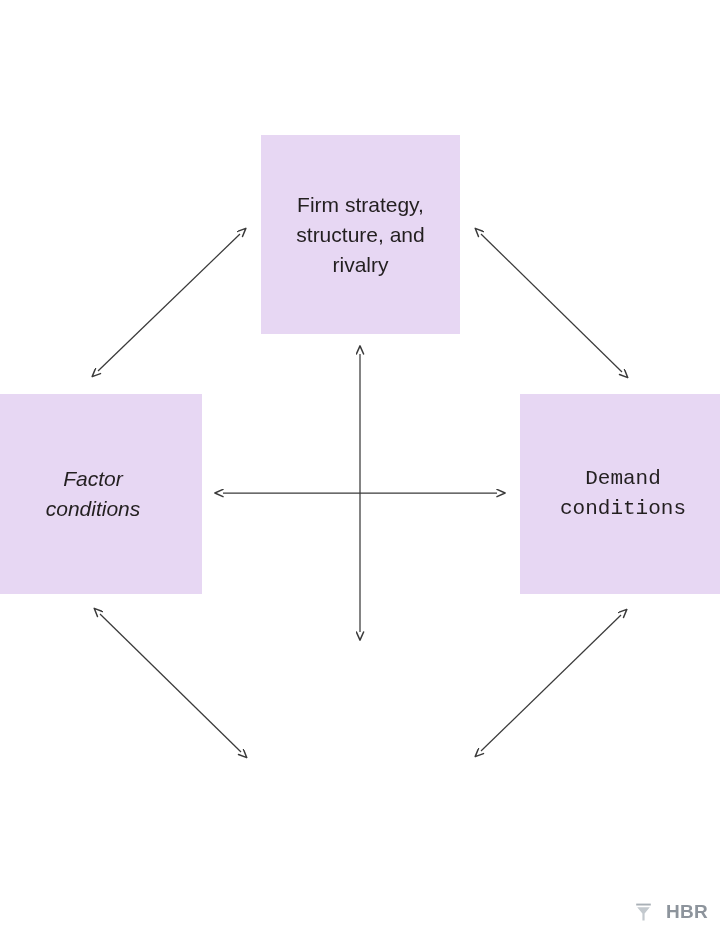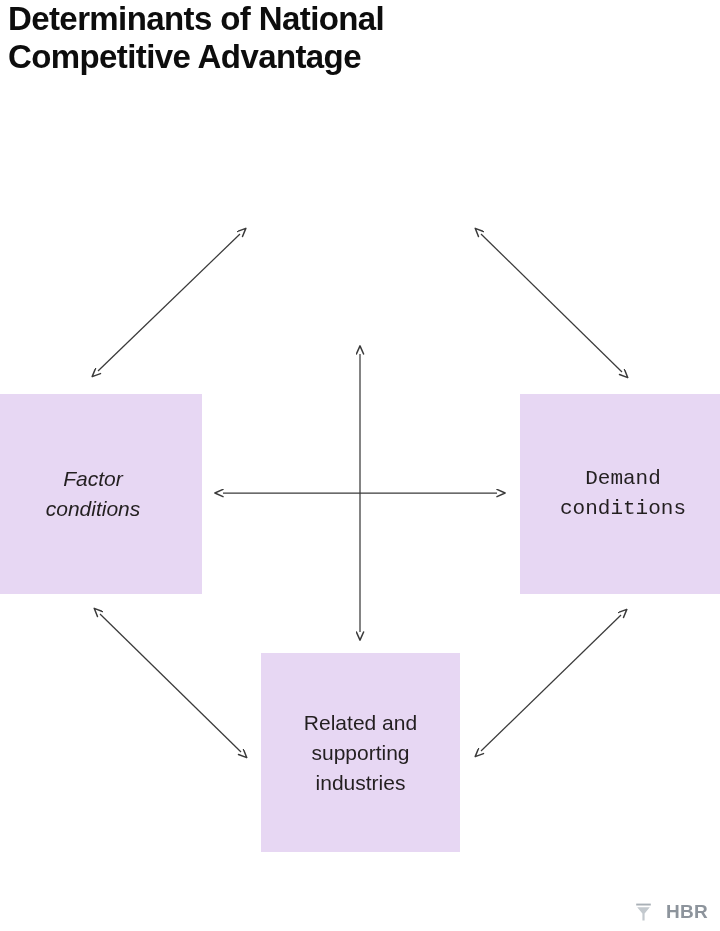--- a/index.html
+++ b/index.html
@@ -83,22 +83,20 @@
     font-weight: bold;
     letter-spacing: 0.3px;
     color: #8d949c;
   }
 </style>
 </head>
 <body>
 
 <div id="figure">
 
-  <div id="title">Determinants of National
-Competitive Advantage</div>
 
   <svg id="arrows" viewBox="0 0 720 931">
     <defs>
       <marker id="ah-start" markerWidth="12" markerHeight="12" refX="9.2" refY="4" orient="auto" markerUnits="userSpaceOnUse">
         <path d="M 9.2 0.4 L 1.1 4 L 9.2 7.6" fill="none" stroke="#3a3a3a" stroke-width="1.5" stroke-linecap="round" stroke-linejoin="round"></path>
       </marker>
       <marker id="ah-end" markerWidth="12" markerHeight="12" refX="2.8" refY="4" orient="auto" markerUnits="userSpaceOnUse">
         <path d="M 2.8 0.4 L 10.9 4 L 2.8 7.6" fill="none" stroke="#3a3a3a" stroke-width="1.5" stroke-linecap="round" stroke-linejoin="round"></path>
       </marker>
     </defs>
@@ -112,36 +110,36 @@
       <line x1="98" y1="371" x2="240" y2="234"></line>
 
       <line x1="481" y1="234" x2="622" y2="372"></line>
 
       <line x1="100" y1="614" x2="241" y2="752"></line>
 
       <line x1="481" y1="751" x2="621" y2="615"></line>
     </g>
   </svg>
 
+  <div class="node-box" id="box-top">
+    <span class="node-label">Firm strategy,
+structure, and
+rivalry</span>
+  </div>
 
   <div class="node-box" id="box-left">
     <span class="node-label">Factor
 conditions</span>
   </div>
 
   <div class="node-box" id="box-right">
     <span class="node-label">Demand
 conditions</span>
   </div>
 
-  <div class="node-box" id="box-bottom">
-    <span class="node-label">Related and
-supporting
-industries</span>
-  </div>
 
   <div id="hbr-logo">
     <svg class="mark" width="17" height="20" viewBox="0 0 17 20">
       <rect x="1.2" y="1.6" width="14.6" height="1.9" fill="#a9b0b6"></rect>
       <path d="M 2.2 5.2 L 14.8 5.2 L 9.6 11.6 L 9.6 18.6 L 7.4 18.6 L 7.4 11.6 Z" fill="#c3c9ce"></path>
     </svg>
     <span class="word">HBR</span>
   </div>
 
 </div>

